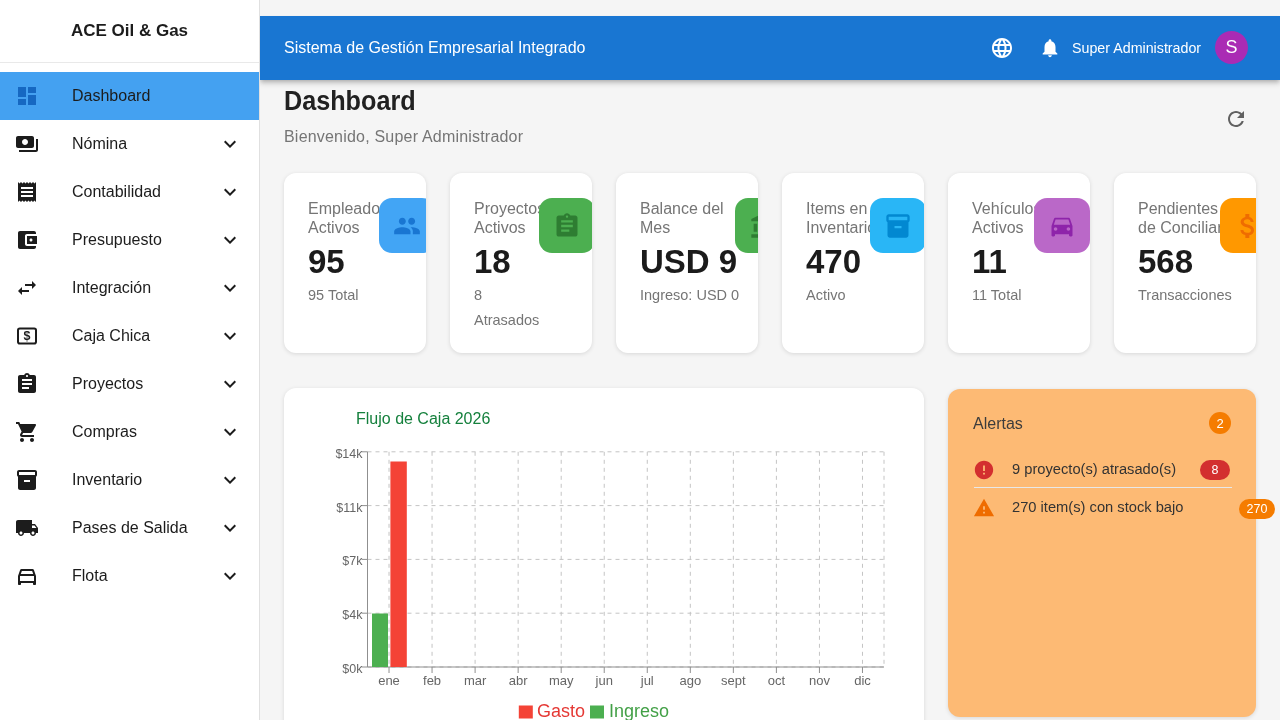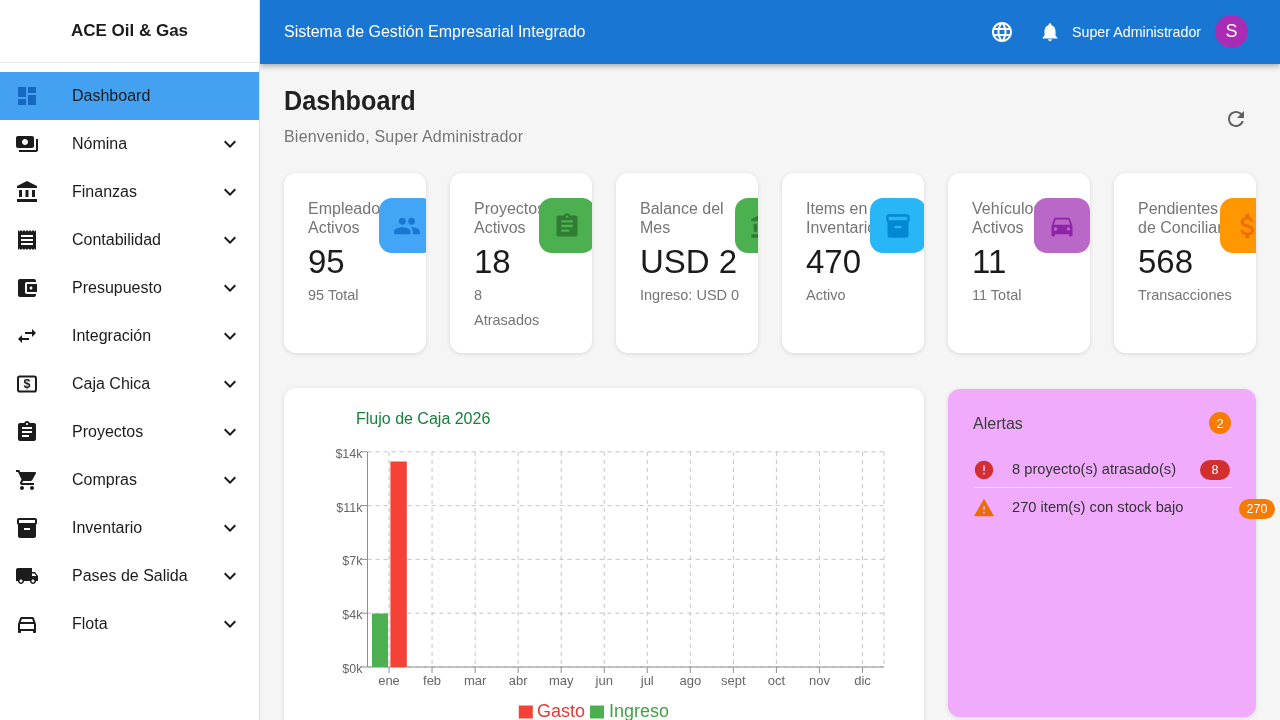--- a/index.html
+++ b/index.html
@@ -10,49 +10,49 @@
 #brand { height:63px; border-bottom:1px solid #e9e9e9; display:flex; align-items:center; justify-content:center; font-weight:bold; font-size:17px; color:#1c1c1c; }
 #nav { margin-top:9px; }
 .item { position:relative; height:48px; display:flex; align-items:center; }
 .item .mi { position:absolute; left:15px; top:12px; width:24px; height:24px; fill:#1c1c1c; }
 .item .lbl { position:absolute; left:72px; font-size:16px; color:#1c1c1c; }
 .item .chev { position:absolute; left:218px; top:12px; width:24px; height:24px; fill:#1c1c1c; }
 .item.active { background:#44a1f1; }
 .item.active .mi { fill:#1668c2; }
 
 
-#appbar { position:absolute; left:260px; top:0; width:1020px; height:64px; background:#1976d2; box-shadow:0 2px 4px -1px rgba(0,0,0,.2), 0 4px 5px 0 rgba(0,0,0,.14); z-index:4; }
+#appbar { position:absolute; left:260px; top:16px; width:1020px; height:64px; background:#1976d2; box-shadow:0 2px 4px -1px rgba(0,0,0,.2), 0 4px 5px 0 rgba(0,0,0,.14); z-index:4; }
 #appbar .title { position:absolute; left:24px; top:0; line-height:64px; color:#fff; font-size:16px; }
 #appbar .globe { position:absolute; left:730px; top:20px; width:24px; height:24px; fill:#fff; }
 #appbar .bell { position:absolute; left:779px; top:21px; width:22px; height:22px; fill:#fff; }
 #appbar .uname { position:absolute; left:812px; top:0; line-height:64px; color:#fff; font-size:15px; transform:scaleX(0.95); transform-origin:0 50%; }
 #appbar .avatar { position:absolute; left:955px; top:15px; width:33px; height:33px; border-radius:50%; background:#aa2bb4; color:#fff; font-size:18px; display:flex; align-items:center; justify-content:center; }
 
 
 #main { position:absolute; left:260px; top:64px; width:1020px; height:656px; background:#f5f5f5; overflow:hidden; }
 #h1 { position:absolute; left:24px; top:23px; font-size:28px; line-height:28px; font-weight:bold; color:#212121; transform:scaleX(0.9); transform-origin:0 0; }
 #hsub { position:absolute; left:24px; top:64px; font-size:16px; letter-spacing:0.2px; color:#757575; }
 #refresh { position:absolute; left:964px; top:43px; width:24px; height:24px; fill:#616161; }
 
 
 .card { position:absolute; top:109px; width:142px; height:180px; background:#fff; border-radius:12px; box-shadow:0 1px 4px rgba(0,0,0,.12); overflow:hidden; }
 .card .ctitle { position:absolute; left:24px; top:26px; width:102px; font-size:16px; line-height:19px; color:#757575; }
 .card .itile { position:absolute; top:25px; width:56px; height:55px; border-radius:13px; }
 .card .itile svg { position:absolute; left:14px; top:14px; width:28px; height:28px; }
-.card .cnum { position:absolute; left:24px; top:72px; font-size:33px; line-height:33px; font-weight:normal; color:#1b1b1b; transform-origin:0 50%; }
+.card .cnum { position:absolute; left:24px; top:72px; font-size:33px; line-height:33px; font-weight:bold; color:#1b1b1b; transform-origin:0 50%; }
 .card .csub { position:absolute; left:24px; top:110px; font-size:14.5px; line-height:25px; color:#757575; }
 #card1 { left:24px; }  #card2 { left:190px; }  #card3 { left:356px; }
 #card4 { left:522px; } #card5 { left:688px; }  #card6 { left:854px; }
 
 
 #chartcard { position:absolute; left:24px; top:324px; width:640px; height:420px; background:#fff; border-radius:12px; box-shadow:0 1px 4px rgba(0,0,0,.12); }
 #chartcard .ptitle { position:absolute; left:24px; top:22px; font-size:16px; color:#15803d;margin-left:48px; }
 #chartsvg { position:absolute; left:0; top:48px; }
 
-#alertcard { position:absolute; left:688px; top:325px; width:308px; height:328px; background:#f0abfc; border-radius:12px; box-shadow:0 1px 4px rgba(0,0,0,.12); }
+#alertcard { position:absolute; left:688px; top:325px; width:308px; height:328px; background:#fdba74; border-radius:12px; box-shadow:0 1px 4px rgba(0,0,0,.12); }
 #alertcard .ptitle { position:absolute; left:25px; top:26px; font-size:16px; color:#3c3c3c; }
 .badge2 { position:absolute; left:261px; top:23px; width:22px; height:22px; border-radius:50%; background:#f57c00; color:#fff; font-size:13px; display:flex; align-items:center; justify-content:center; }
 .arow .aicon { position:absolute; left:25px; width:22px; height:22px; }
 .arow .atxt { position:absolute; left:64px; font-size:14.7px; color:#333; }
 .apill { position:absolute; font-size:12.5px; color:#fff; border-radius:10px; height:20px; display:flex; align-items:center; justify-content:center; }
 .adiv { position:absolute; left:26px; width:258px; border-bottom:1px solid #e8e8e8; }
 </style>
 </head>
 <body>
 
@@ -63,29 +63,20 @@
       <svg class="mi" viewBox="0 0 24 24">
           <path d="M3 13h8V3H3v10zm0 8h8v-6H3v6zm10 0h8V11h-8v10zm0-18v6h8V3h-8z"></path>
         </svg>
       <span class="lbl">Dashboard</span>
     </div>
     <div class="item">
       <svg class="mi" viewBox="0 0 24 24">
           <path d="M19 14V6c0-1.1-.9-2-2-2H3c-1.1 0-2 .9-2 2v8c0 1.1.9 2 2 2h14c1.1 0 2-.9 2-2zm-9-1c-1.66 0-3-1.34-3-3s1.34-3 3-3 3 1.34 3 3-1.34 3-3 3zm13-6v11c0 1.1-.9 2-2 2H4v-2h17V7h2z"></path>
         </svg>
       <span class="lbl">Nómina</span>
-      <svg class="chev" viewBox="0 0 24 24">
-          <path d="M16.59 8.59 12 13.17 7.41 8.59 6 10l6 6 6-6z"></path>
-        </svg>
-    </div>
-    <div class="item">
-      <svg class="mi" viewBox="0 0 24 24">
-          <path d="M4 10h3v7H4zM10.5 10h3v7h-3zM2 19h20v3H2zM17 10h3v7h-3zM12 1 2 6v2h20V6z"></path>
-        </svg>
-      <span class="lbl">Finanzas</span>
       <svg class="chev" viewBox="0 0 24 24">
           <path d="M16.59 8.59 12 13.17 7.41 8.59 6 10l6 6 6-6z"></path>
         </svg>
     </div>
     <div class="item">
       <svg class="mi" viewBox="0 0 24 24">
           <path d="M18 17H6v-2h12v2zm0-4H6v-2h12v2zm0-4H6V7h12v2zM3 22l1.5-1.5L6 22l1.5-1.5L9 22l1.5-1.5L12 22l1.5-1.5L15 22l1.5-1.5L18 22l1.5-1.5L21 22V2l-1.5 1.5L18 2l-1.5 1.5L15 2l-1.5 1.5L12 2l-1.5 1.5L9 2 7.5 3.5 6 2 4.5 3.5 3 2v20z"></path>
         </svg>
       <span class="lbl">Contabilidad</span>
       <svg class="chev" viewBox="0 0 24 24">
@@ -209,21 +200,21 @@
     <div class="csub">8<br>Atrasados</div>
   </div>
 
   <div class="card" id="card3">
     <div class="ctitle">Balance del Mes</div>
     <div class="itile" style="left:119px;background:#4caf50;">
       <svg viewBox="0 0 24 24" fill="#2e7d32">
           <path d="M4 10h3v7H4zM10.5 10h3v7h-3zM2 19h20v3H2zM17 10h3v7h-3zM12 1 2 6v2h20V6z"></path>
         </svg>
     </div>
-    <div class="cnum">USD 2</div>
+    <div class="cnum">USD 9</div>
     <div class="csub">Ingreso: USD 0</div>
   </div>
 
   <div class="card" id="card4">
     <div class="ctitle">Items en Inventario</div>
     <div class="itile" style="left:88px;background:#29b6f6;">
       <svg viewBox="0 0 24 24" fill="#0288d1">
           <path d="M20 2H4c-1 0-2 .9-2 2v3.01c0 .72.43 1.34 1 1.69V20c0 1.1 1.1 2 2 2h14c.9 0 2-.9 2-2V8.7c.57-.35 1-.97 1-1.69V4c0-1.1-1-2-2-2zm-5 12H9v-2h6v2zm5-7H4V4h16v3z"></path>
         </svg>
     </div>
@@ -319,21 +310,21 @@
     </svg>
   </div>
 
   <div id="alertcard">
     <div class="ptitle">Alertas</div>
     <div class="badge2">2</div>
     <div class="arow">
       <svg class="aicon" style="top:69.5px" viewBox="0 0 24 24" fill="#d32f2f">
           <path d="M12 2C6.48 2 2 6.48 2 12s4.48 10 10 10 10-4.48 10-10S17.52 2 12 2zm1 15h-2v-2h2v2zm0-4h-2V7h2v6z"></path>
         </svg>
-      <span class="atxt" style="top:72px">8 proyecto(s) atrasado(s)</span>
+      <span class="atxt" style="top:72px">9 proyecto(s) atrasado(s)</span>
       <div class="apill" style="left:252px;top:70.5px;width:30px;background:#d32f2f;">8</div>
     </div>
     <div class="adiv" style="top:98px"></div>
     <div class="arow">
       <svg class="aicon" style="top:108px" viewBox="0 0 24 24" fill="#ef6c00">
           <path d="M1 21h22L12 2 1 21zm12-3h-2v-2h2v2zm0-4h-2v-4h2v4z"></path>
         </svg>
       <span class="atxt" style="top:109.5px">270 item(s) con stock bajo</span>
       <div class="apill" style="left:247px;top:109.5px;width:36px;background:#f57c00;margin-left:44px;">270</div>
     </div>

